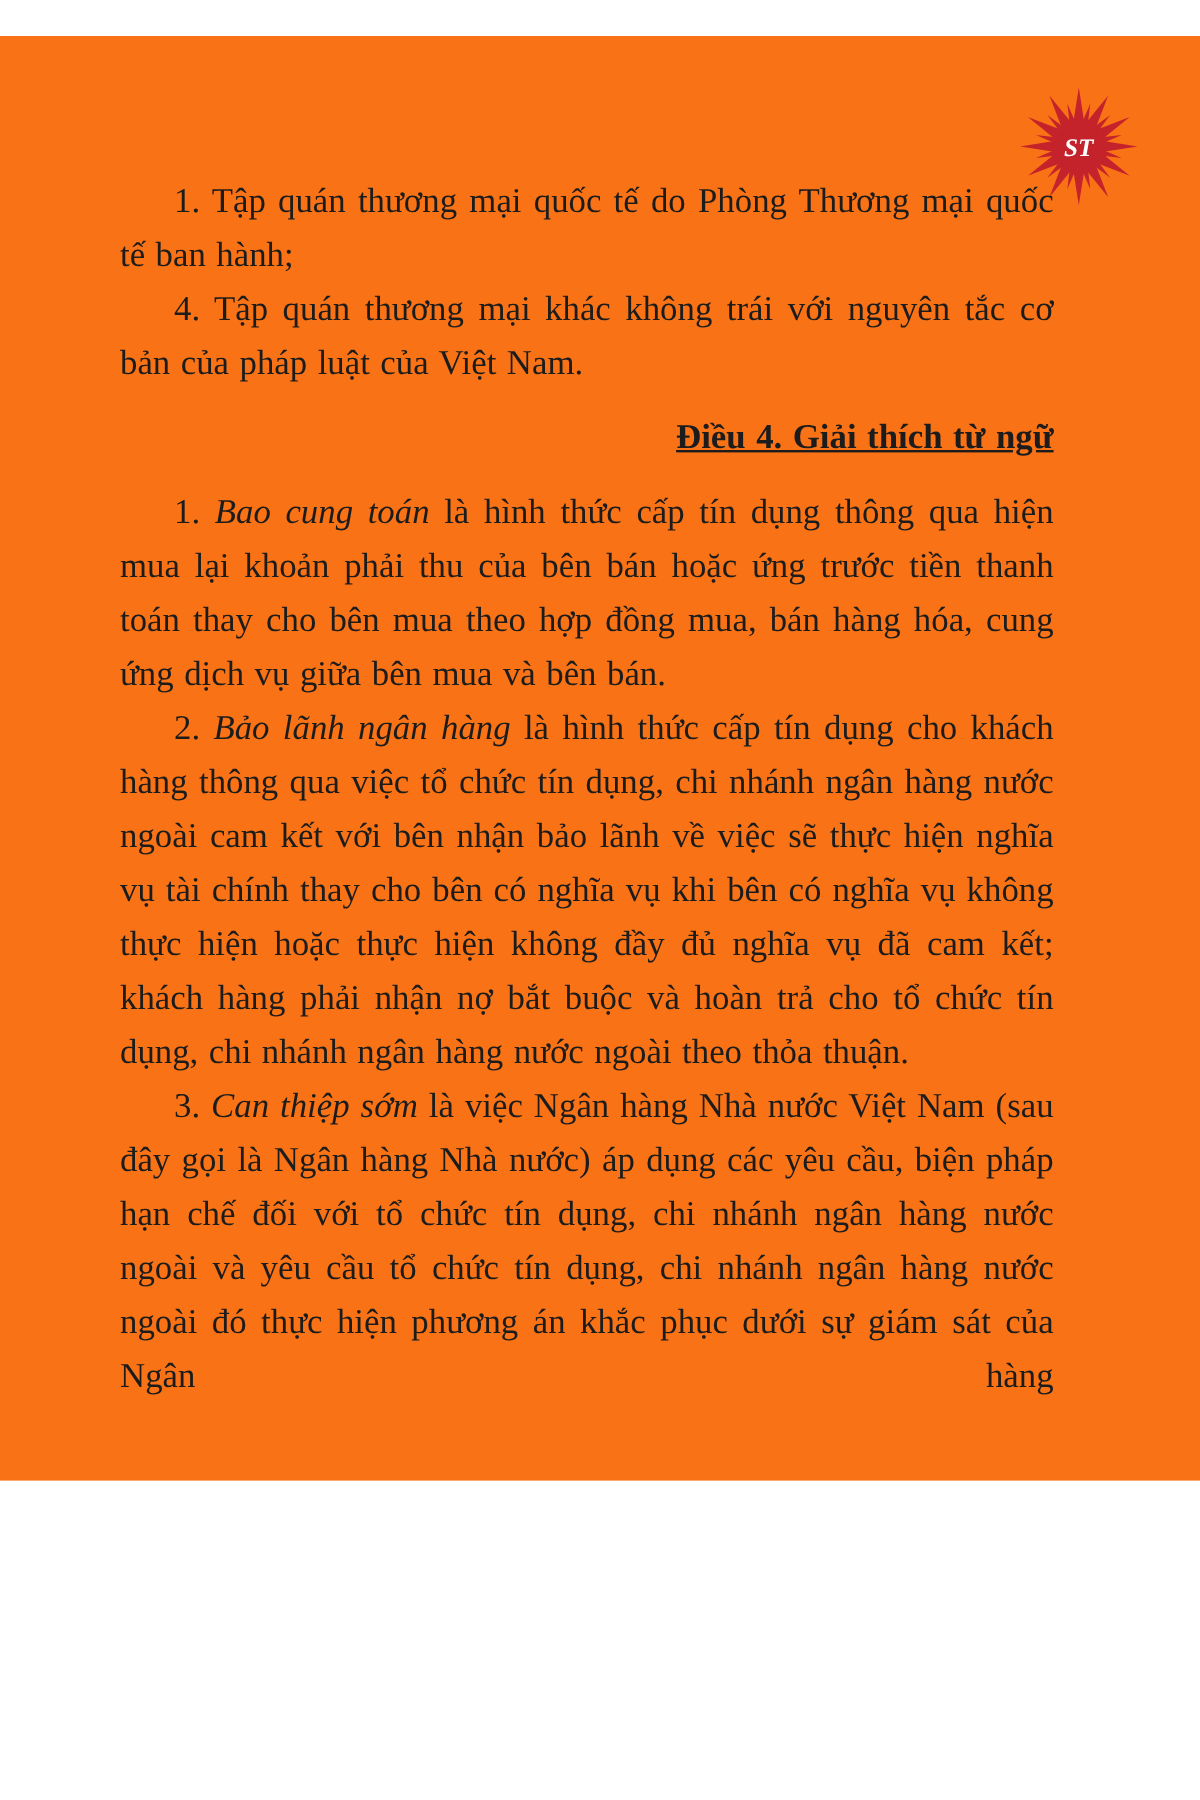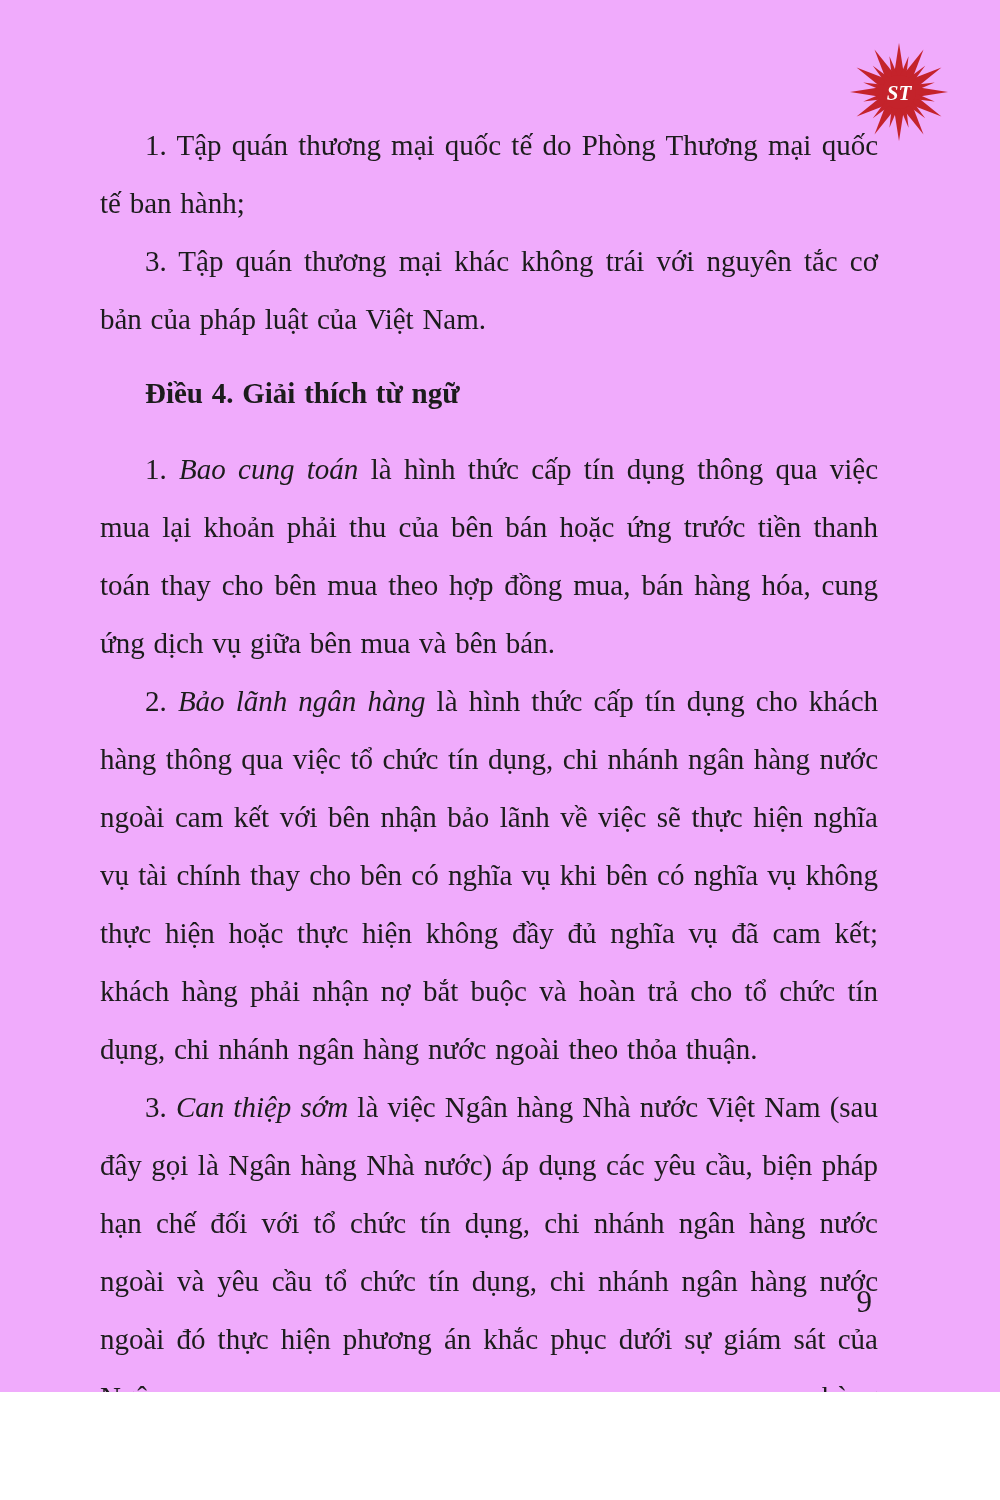--- a/index.html
+++ b/index.html
@@ -1,39 +1,41 @@
 <!DOCTYPE html>
 <html><head>
 <meta charset="utf-8">
 <style>
   html, body { margin: 0; padding: 0; background: #ffffff; }
   .page {
     position: relative;
     width: 1000px;
-    height: 1392px;
-    background: #f0abfc;
+    height: 1204px;
+    background: #f97316;
     overflow: hidden;
     font-family: "Liberation Serif", "DejaVu Serif", serif;
     color: #1c1c1c;
+    margin-top: 30px;
   }
   .page-body {
     position: absolute;
     left: 100px;
     top: 116px;
     width: 778px;
     font-size: 29px;
-    line-height: 58px;
+    line-height: 45px;
     text-align: justify;
     word-spacing: 1.5px;
   }
   .page-body p { margin: 0; text-indent: 45px; }
   .page-body p.heading {
     font-weight: bold;
-    text-align: left;
+    text-align: right;
     margin: 16px 0 18px 0;
+    text-decoration: underline;
   }
   .page-body p.cont { text-align-last: justify; }
   .italic { font-style: italic; }
   .bold { font-weight: bold; }
   .page-number {
     position: absolute;
     top: 1284px;
     right: 128px;
     font-size: 31px;
     color: #1c1c1c;
@@ -80,22 +82,22 @@
         <path d="M50 13 L53.8 39 L50 50 L46.2 39 Z" transform="rotate(315 50 50)"></path>
         <path d="M50 13 L53.8 39 L50 50 L46.2 39 Z" transform="rotate(345 50 50)"></path>
         <circle cx="50" cy="50" r="17"></circle>
       </g>
       <text x="50" y="58" text-anchor="middle" font-size="21" font-style="italic" font-weight="bold" fill="#ffffff" font-family="Liberation Serif, DejaVu Serif, serif">ST</text>
     </svg>
   </div>
 
   <div class="page-body">
       <p class="para"><span class="normal">1. Tập quán thương mại quốc tế do Phòng Thương mại quốc tế ban hành;</span></p>
-      <p class="para"><span class="normal">3. Tập quán thương mại khác không trái với nguyên tắc cơ bản của pháp luật của Việt Nam.</span></p>
+      <p class="para"><span class="normal">4. Tập quán thương mại khác không trái với nguyên tắc cơ bản của pháp luật của Việt Nam.</span></p>
       <p class="heading"><span class="bold">Điều 4. Giải thích từ ngữ</span></p>
-      <p class="para"><span class="normal">1. </span><span class="italic">Bao cung toán</span><span class="normal"> là hình thức cấp tín dụng thông qua việc mua lại khoản phải thu của bên bán hoặc ứng trước tiền thanh toán thay cho bên mua theo hợp đồng mua, bán hàng hóa, cung ứng dịch vụ giữa bên mua và bên bán.</span></p>
+      <p class="para"><span class="normal">1. </span><span class="italic">Bao cung toán</span><span class="normal"> là hình thức cấp tín dụng thông qua hiện mua lại khoản phải thu của bên bán hoặc ứng trước tiền thanh toán thay cho bên mua theo hợp đồng mua, bán hàng hóa, cung ứng dịch vụ giữa bên mua và bên bán.</span></p>
       <p class="para"><span class="normal">2. </span><span class="italic">Bảo lãnh ngân hàng</span><span class="normal"> là hình thức cấp tín dụng cho khách hàng thông qua việc tổ chức tín dụng, chi nhánh ngân hàng nước ngoài cam kết với bên nhận bảo lãnh về việc sẽ thực hiện nghĩa vụ tài chính thay cho bên có nghĩa vụ khi bên có nghĩa vụ không thực hiện hoặc thực hiện không đầy đủ nghĩa vụ đã cam kết; khách hàng phải nhận nợ bắt buộc và hoàn trả cho tổ chức tín dụng, chi nhánh ngân hàng nước ngoài theo thỏa thuận.</span></p>
       <p class="para cont"><span class="normal">3. </span><span class="italic">Can thiệp sớm</span><span class="normal"> là việc Ngân hàng Nhà nước Việt Nam (sau đây gọi là Ngân hàng Nhà nước) áp dụng các yêu cầu, biện pháp hạn chế đối với tổ chức tín dụng, chi nhánh ngân hàng nước ngoài và yêu cầu tổ chức tín dụng, chi nhánh ngân hàng nước ngoài đó thực hiện phương án khắc phục dưới sự giám sát của Ngân hàng</span></p>
     </div>
 
   <div class="page-number">9</div>
 
 </div>
 
 </body></html>

